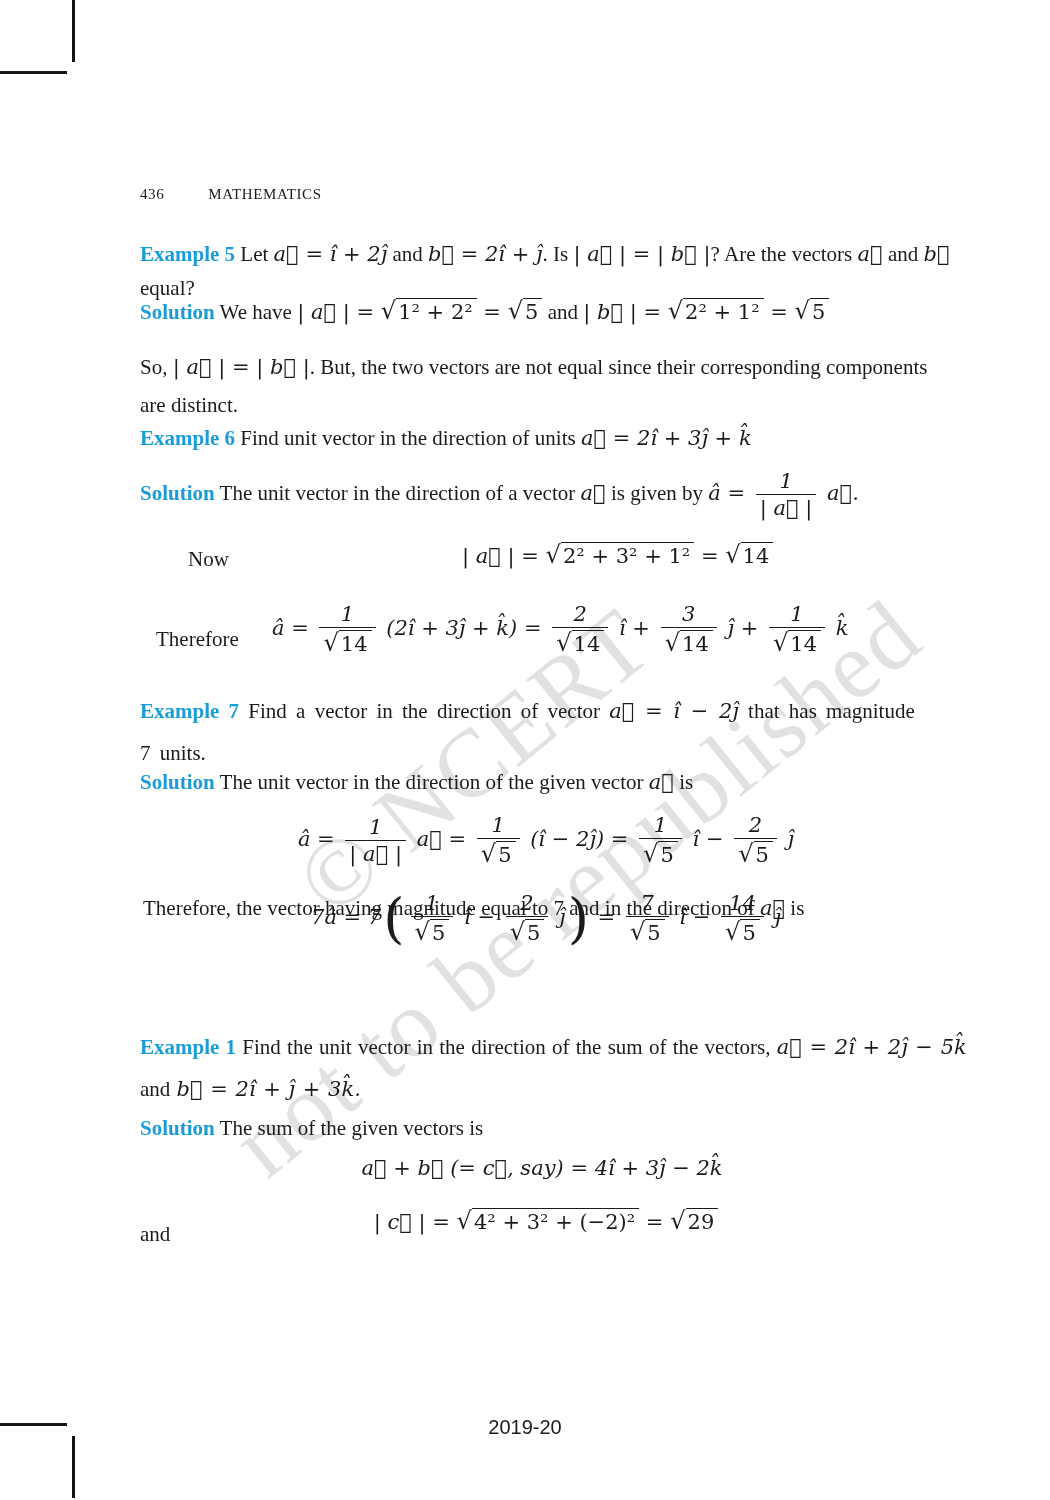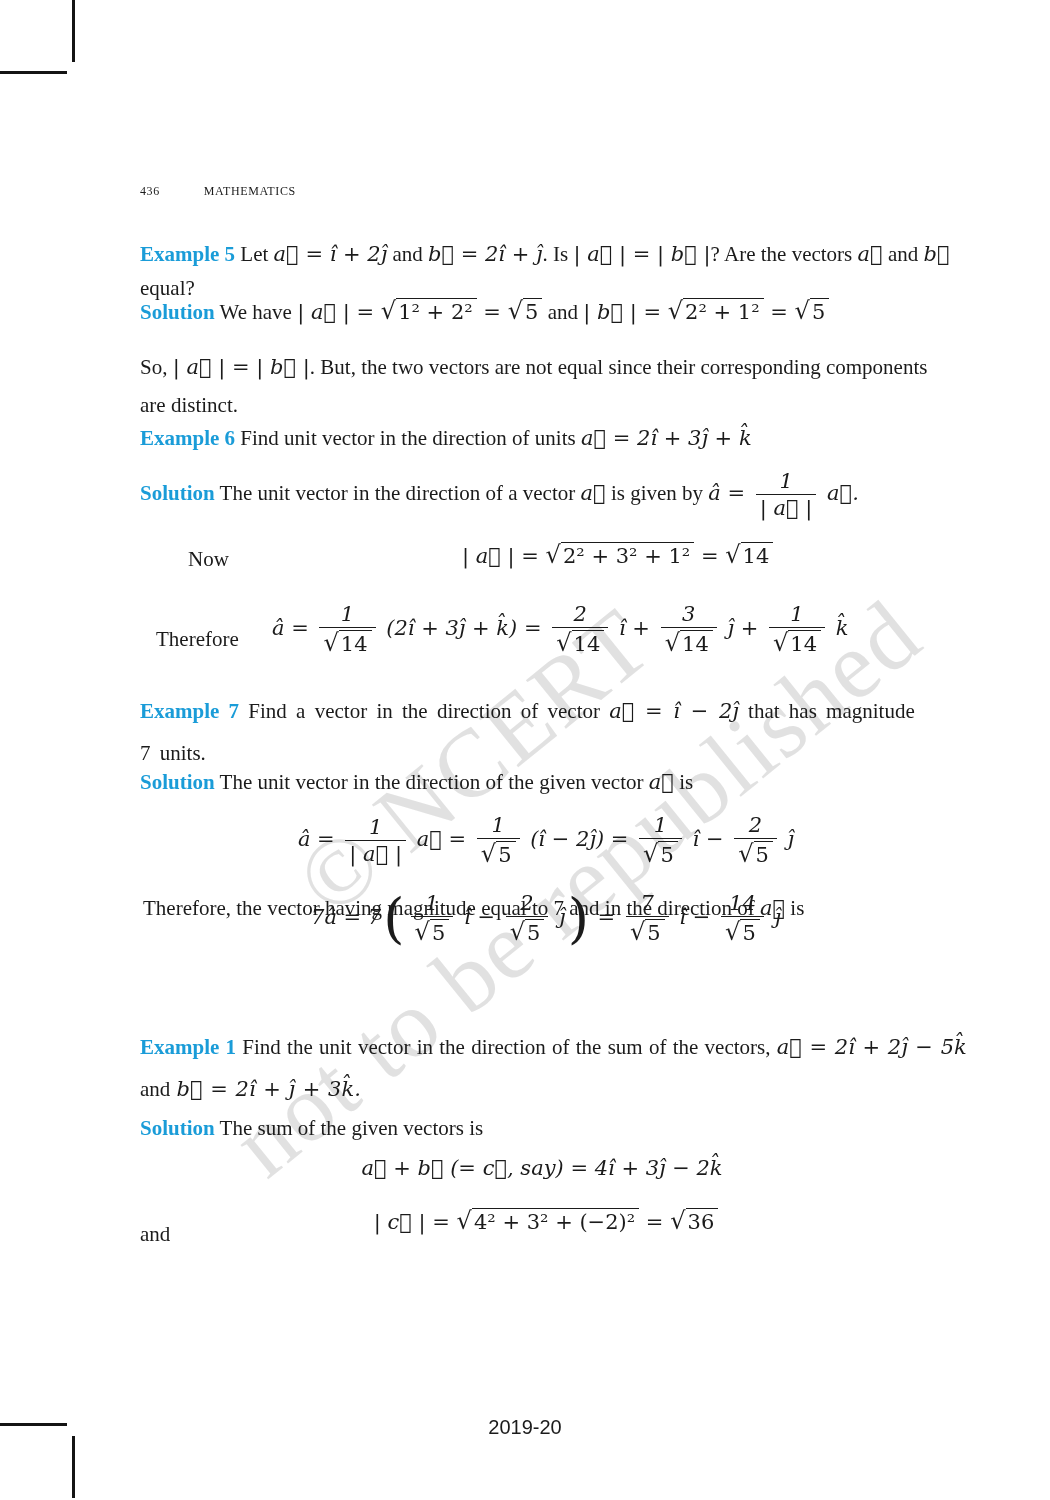--- a/index.html
+++ b/index.html
@@ -3,21 +3,21 @@
 <meta charset="utf-8">
 <style>
   :root{ --blue:#1a9cd8; --ink:#1b1b1b; }
   html,body{margin:0;padding:0;background:#ffffff;}
   .page{position:relative;width:1050px;height:1500px;background:#fff;overflow:hidden;
         font-family:"Liberation Serif","DejaVu Serif",serif;color:var(--ink);font-size:21px;}
   .crop{position:absolute;background:#141414;z-index:2;}
   .blk{position:absolute;line-height:1.6;z-index:1;}
   .eq{white-space:nowrap;}
   .ctr{text-align:center;}
-  .hdr{font-size:12px;letter-spacing:.6px;}
+  .hdr{font-size:15px;letter-spacing:.6px;}
   .hdr .num{margin-right:44px;}
   .seg-t{font-style:normal;}
   .seg-b{color:var(--blue);font-weight:bold;}
   .seg-m{font-style:italic;font-family:"DejaVu Serif",serif;}
   .rad{white-space:nowrap;}
   .rad-sign{font-size:1.15em;font-style:normal;font-family:"DejaVu Serif",serif;}
   .rad-body{display:inline-block;border-top:1.6px solid var(--ink);padding:1px 4px 0 2px;
             line-height:1.15;font-style:normal;font-family:"DejaVu Serif",serif;}
   .frac{display:inline-flex;flex-direction:column;align-items:center;vertical-align:middle;
         margin:0 4px;line-height:1.25;text-align:center;}
@@ -106,17 +106,17 @@
       </span><span class="seg-m"> î − </span><span class="frac">
         <span class="fnum">14</span>
         <span class="fden"><span class="rad"><span class="rad-sign">√</span><span class="rad-body">5</span></span></span>
       </span><span class="seg-m"> ĵ</span></div>
 
   <div class="blk" style="top:1026px;left:140px;width:835px;line-height:2.0;word-spacing:1px;"><span class="seg-b">Example 1</span><span class="seg-t"> Find the unit vector in the direction of the sum of the vectors, </span><span class="seg-m">a⃗ = 2î + 2ĵ − 5k̂</span><br><span class="seg-t">and </span><span class="seg-m">b⃗ = 2î + ĵ + 3k̂.</span></div>
   <div class="blk" style="top:1112px;left:140px;width:830px;"><span class="seg-b">Solution</span><span class="seg-t"> The sum of the given vectors is</span></div>
   <div class="blk eq ctr" style="top:1152px;left:136px;width:812px;"><span class="seg-m">a⃗ + b⃗ (= c⃗, say) = 4î + 3ĵ − 2k̂</span></div>
 
   <div class="blk" style="top:1218px;left:140px;">and</div>
-  <div class="blk eq ctr" style="top:1202px;left:140px;width:812px;"><span class="seg-m">| c⃗ | = </span><span class="rad"><span class="rad-sign">√</span><span class="rad-body">4² + 3² + (−2)²</span></span><span class="seg-m"> = </span><span class="rad"><span class="rad-sign">√</span><span class="rad-body">36</span></span></div>
+  <div class="blk eq ctr" style="top:1202px;left:140px;width:812px;"><span class="seg-m">| c⃗ | = </span><span class="rad"><span class="rad-sign">√</span><span class="rad-body">4² + 3² + (−2)²</span></span><span class="seg-m"> = </span><span class="rad"><span class="rad-sign">√</span><span class="rad-body">29</span></span></div>
 
   <div class="footer">2019-20</div>
 
 </div>
 
 </body></html>

